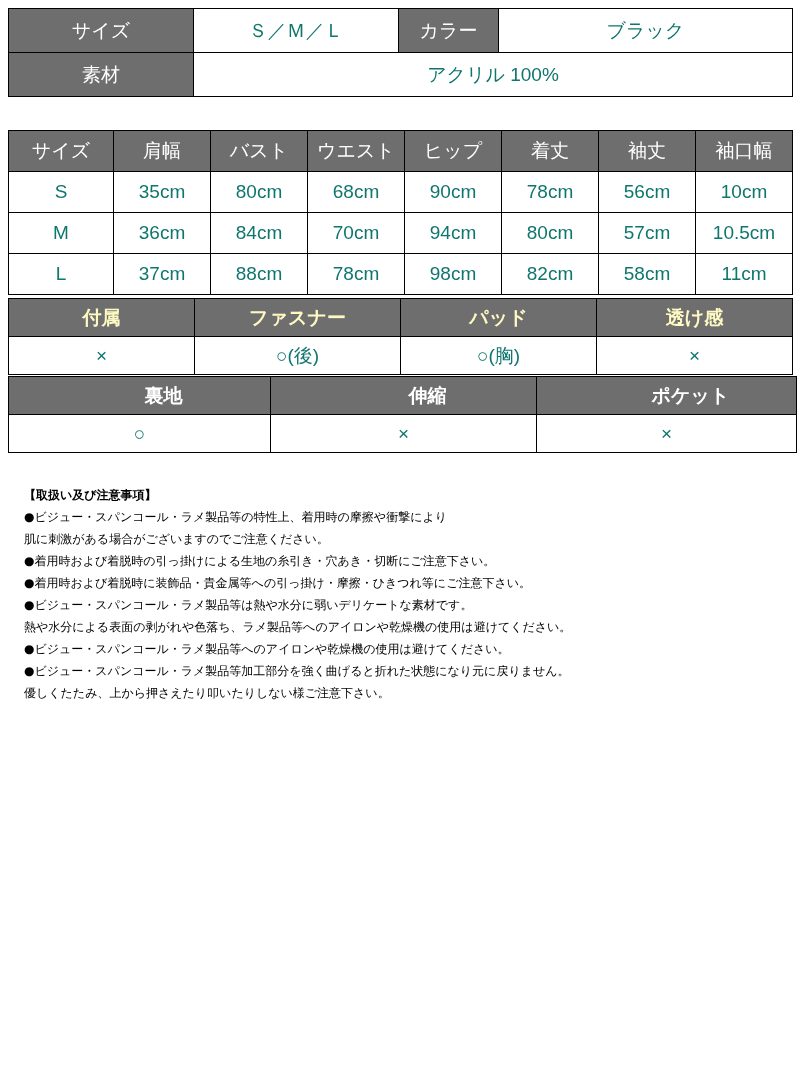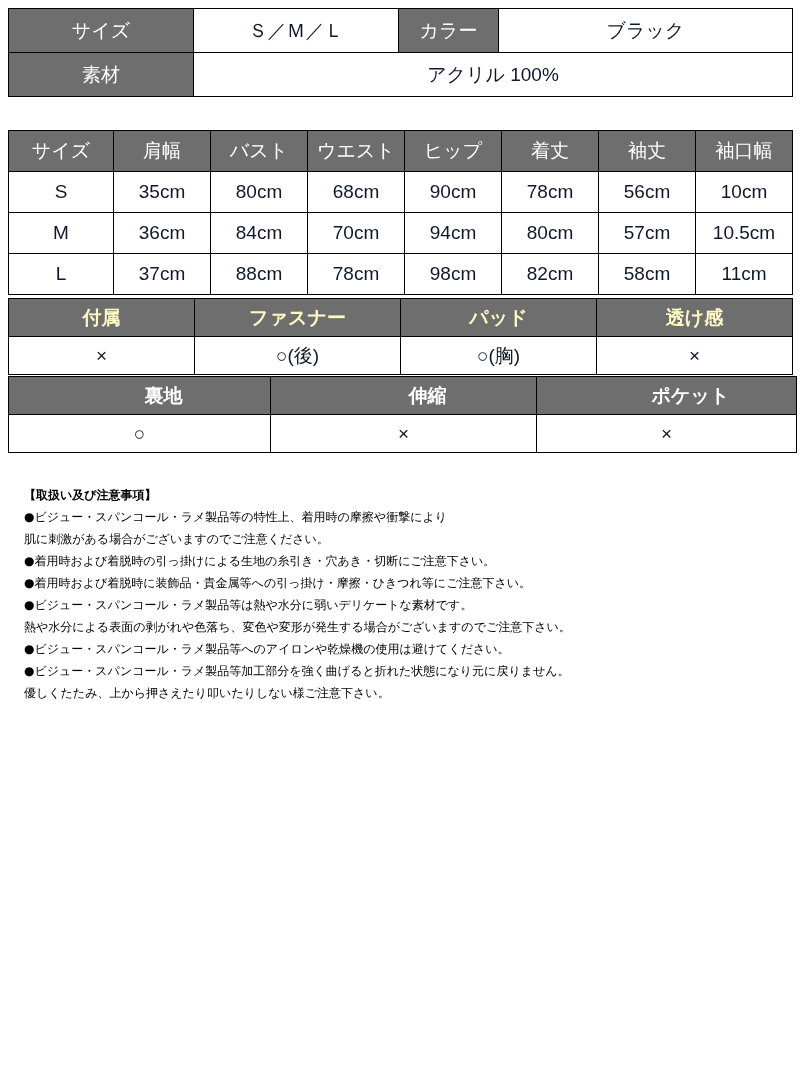--- a/index.html
+++ b/index.html
@@ -16,21 +16,21 @@
   }
   table {
     border-collapse: collapse;
     table-layout: fixed;
   }
   td {
     border: 1px solid #000000;
     text-align: center;
     vertical-align: middle;
     font-size: 19px;
-    color: #0f172a;
+    color: #0f766e;
     padding: 0;
   }
   .hdr {
     background: #6e6e6e;
     color: #ffffff;
     font-weight: normal;
   }
   
   #tbl-material {
     position: absolute;
@@ -176,19 +176,19 @@
     </tbody>
   </table>
 
   <div id="notes">
     <div class="note-line note-title">【取扱い及び注意事項】</div>
     <div class="note-line">●ビジュー・スパンコール・ラメ製品等の特性上、着用時の摩擦や衝撃により</div>
     <div class="note-line">肌に刺激がある場合がございますのでご注意ください。</div>
     <div class="note-line">●着用時および着脱時の引っ掛けによる生地の糸引き・穴あき・切断にご注意下さい。</div>
     <div class="note-line">●着用時および着脱時に装飾品・貴金属等への引っ掛け・摩擦・ひきつれ等にご注意下さい。</div>
     <div class="note-line">●ビジュー・スパンコール・ラメ製品等は熱や水分に弱いデリケートな素材です。</div>
-    <div class="note-line">熱や水分による表面の剥がれや色落ち、変色や変形が発生する場合がございますのでご注意下さい。</div>
+    <div class="note-line">熱や水分による表面の剥がれや色落ち、ラメ製品等へのアイロンや乾燥機の使用は避けてください。</div>
     <div class="note-line">●ビジュー・スパンコール・ラメ製品等へのアイロンや乾燥機の使用は避けてください。</div>
     <div class="note-line">●ビジュー・スパンコール・ラメ製品等加工部分を強く曲げると折れた状態になり元に戻りません。</div>
     <div class="note-line">優しくたたみ、上から押さえたり叩いたりしない様ご注意下さい。</div>
   </div>
 
 </div>
 
 </body></html>

